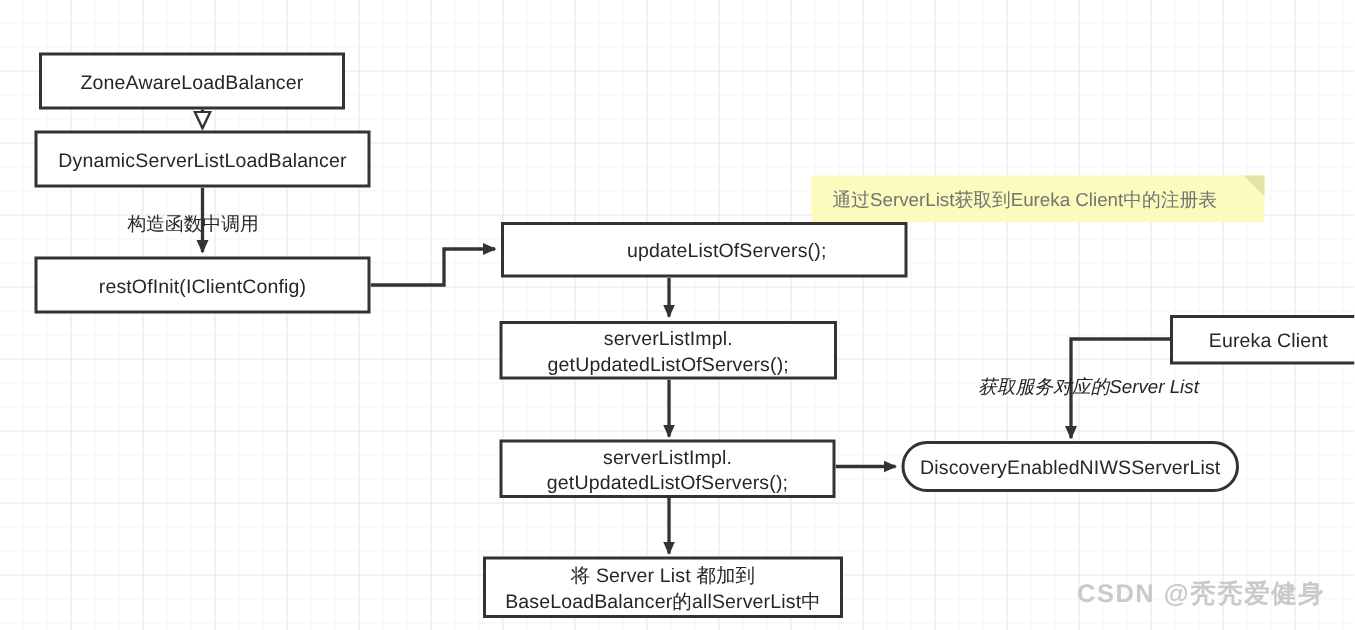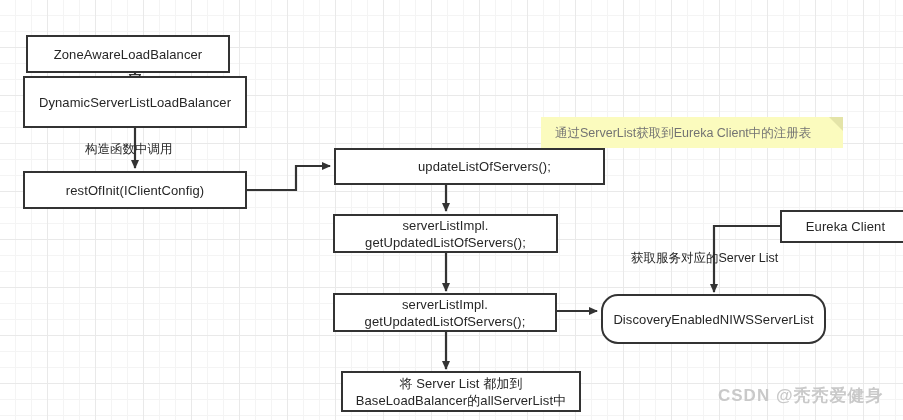--- a/index.html
+++ b/index.html
@@ -115,42 +115,42 @@
 
     <path d="M446,332 L446,369" stroke="#333333" stroke-width="2.2" fill="none" marker-end="url(#arrow-solid)"></path>
 
     <path d="M780,226 L714,226 L714,292" stroke="#333333" stroke-width="2.2" fill="none" stroke-linejoin="miter" marker-end="url(#arrow-solid)"></path>
 
     <path d="M558,150 L558,148" stroke="#333333" stroke-width="2.2" fill="none"></path>
   </svg>
 
   <div class="node" style="left:26px; top:3px; width:204px; height:38px;margin-top:32px;">ZoneAwareLoadBalancer</div>
 
-  <div class="node" style="left:23px; top:76px; width:224px; height:52px;">DynamicServerListLoadBalancer</div>
+  <div class="node" style="left:23px; top:87px; width:224px; height:38px;">DynamicServerListLoadBalancer</div>
 
   <div class="node" style="left:23px; top:171px; width:224px; height:38px;">restOfInit(IClientConfig)</div>
 
   <div class="node" style="left:334px; top:148px; width:271px; height:37px;padding-left:34px;">updateListOfServers();</div>
 
   <div class="node" style="left:333px; top:214px; width:225px; height:39px;">serverListImpl.
 getUpdatedListOfServers();</div>
 
   <div class="node" style="left:333px; top:293px; width:224px; height:39px;">serverListImpl.
 getUpdatedListOfServers();</div>
 
-  <div class="node" style="left:601px; top:294px; width:225px; height:50px;border-radius:17px;">DiscoveryEnabledNIWSServerList</div>
+  <div class="node" style="left:601px; top:294px; width:225px; height:34px;border-radius:17px;">DiscoveryEnabledNIWSServerList</div>
 
   <div class="node" style="left:780px; top:210px; width:131px; height:33px;">Eureka Client</div>
 
-  <div class="node" style="left:341px; top:371px; width:240px; height:41px;">将 Server List 都加到
+  <div class="node" style="left:322px; top:371px; width:240px; height:41px;">将 Server List 都加到
 BaseLoadBalancer的allServerList中</div>
 
   <div class="edge-label" style="left:85px; top:141px;text-align:center;">构造函数中调用</div>
 
-  <div class="edge-label" style="left:631px; top:250px;">获取服务对应的Server List</div>
+  <div class="edge-label" style="left:652px; top:250px;font-style:italic;">获取服务对应的Server List</div>
 
   <div class="note" style="left:541px; top:117px; width:302px; height:31px;">
     <span>通过ServerList获取到Eureka Client中的注册表</span>
     <span class="note-fold"></span>
   </div>
 
   <div class="watermark" style="left:718px; top:384px;">CSDN @秃秃爱健身</div>
 
 </div>
 

